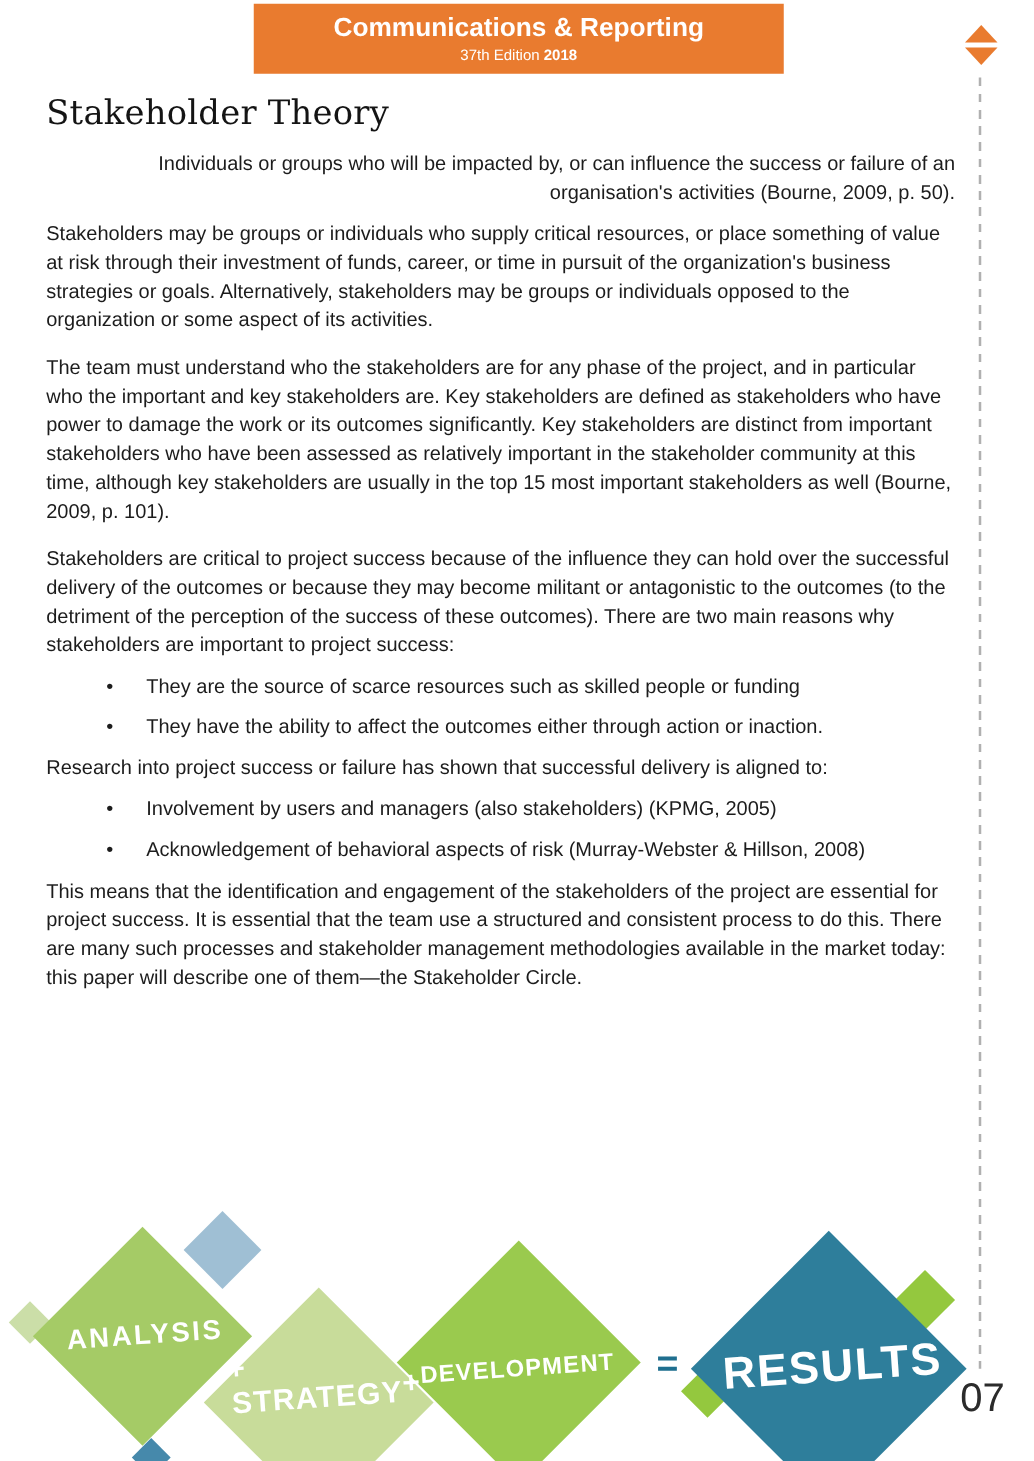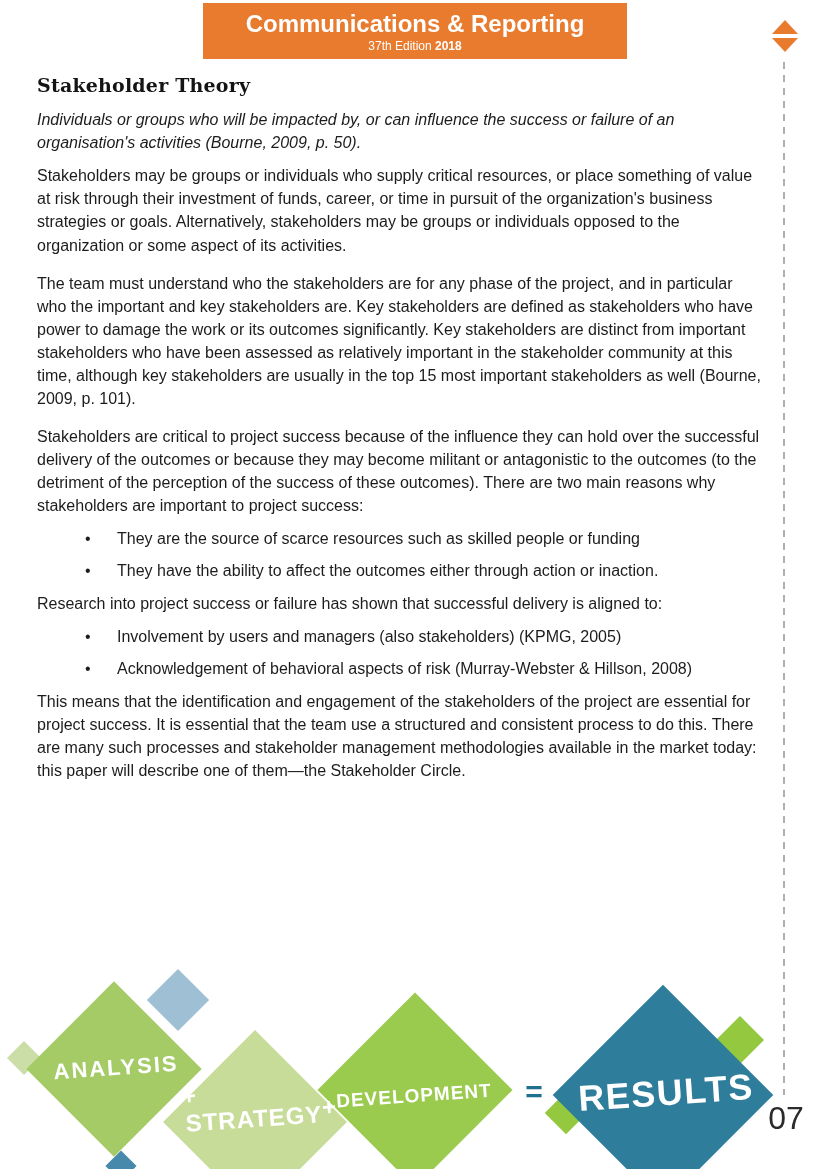--- a/index.html
+++ b/index.html
@@ -7,43 +7,43 @@
     position:relative; width:827px; height:1169px; overflow:hidden;
     background:#ffffff; font-family:"Liberation Sans", sans-serif; color:#1c1c1c;
   }
 
   
   .banner {
     position:absolute; left:203px; top:3px; width:424px; height:56px;
     background:#E97B2F; color:#ffffff; text-align:center;
     display:flex; flex-direction:column; justify-content:center; line-height:1.25;
   }
-  .banner-title { font-size:24px; font-weight:bold; }
+  .banner-title { font-size:21px; font-weight:bold; }
   .banner-sub   { font-size:12px; }
   .banner-sub b { font-weight:bold; }
 
   
   .nav-diamond { position:absolute; left:772px; top:20px; width:26px; height:33px; }
   .tri-up   { width:0; height:0; border-left:13px solid transparent; border-right:13px solid transparent;
               border-bottom:14px solid #E97B2F; margin-bottom:4px; }
   .tri-down { width:0; height:0; border-left:13px solid transparent; border-right:13px solid transparent;
               border-top:14px solid #E97B2F; }
   .dash-line {
     position:absolute; left:783px; top:62px; width:2px; height:1033px;
     background:repeating-linear-gradient(180deg,#b0b0b0 0 7px,transparent 7px 13px);
   }
 
   
   .content { position:absolute; left:37px; top:72px; width:727px; font-size:16px; line-height:1.44; }
   .doc-title {
-    font-family:"DejaVu Serif", serif; font-size:19px; font-weight:700;
+    font-family:"DejaVu Serif", serif; font-size:27px; font-weight:400;
     margin:0 0 9px 0; color:#141414; letter-spacing:0.2px;
   }
   .defined { font-weight:bold; margin:0 0 4px 0; }
-  .quote   { font-style:italic; margin:0 0 10px 0; }
+  .quote   { margin:0 0 10px 0;text-align:right; }
   .para    { margin:0 0 15px 0; }
   .para-tight { margin:0 0 10px 0; }
   .bullets { margin:2px 0 10px 0; }
   .bullet-item  { padding-left:43px; margin:0 0 9px 0; }
   .bullet-glyph { display:inline-block; width:37px; padding-left:5px; box-sizing:border-box; }
 
   
   .diamond { position:absolute; transform:rotate(45deg); }
   .d-analysis    { left:52px;  top:1007px; width:124px; height:124px; background:#A5CB66; z-index:5; }
   .d-strategy    { left:190px; top:1057px; width:130px; height:130px; background:#C8DC9A; z-index:4; }

